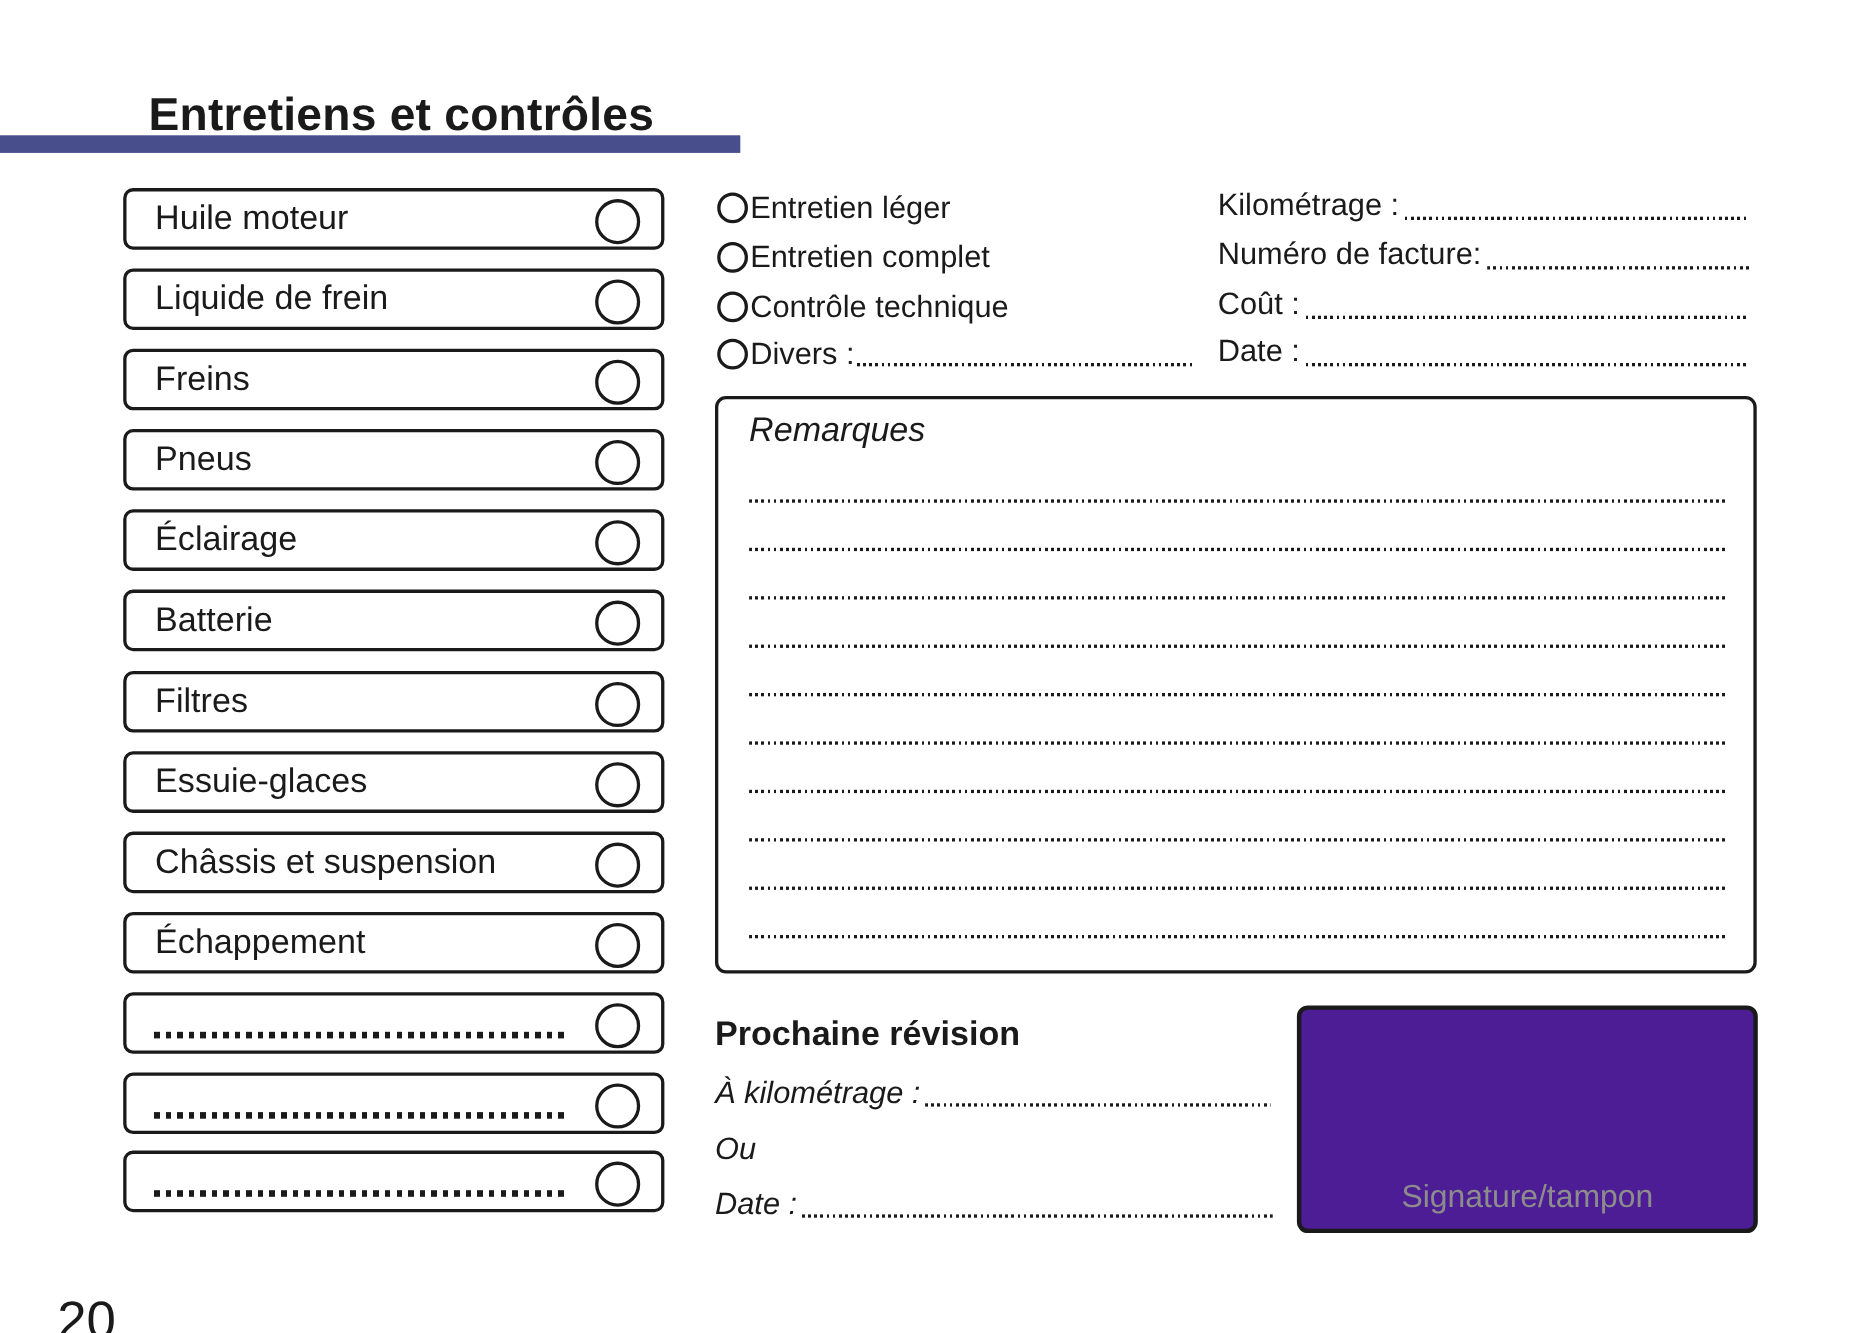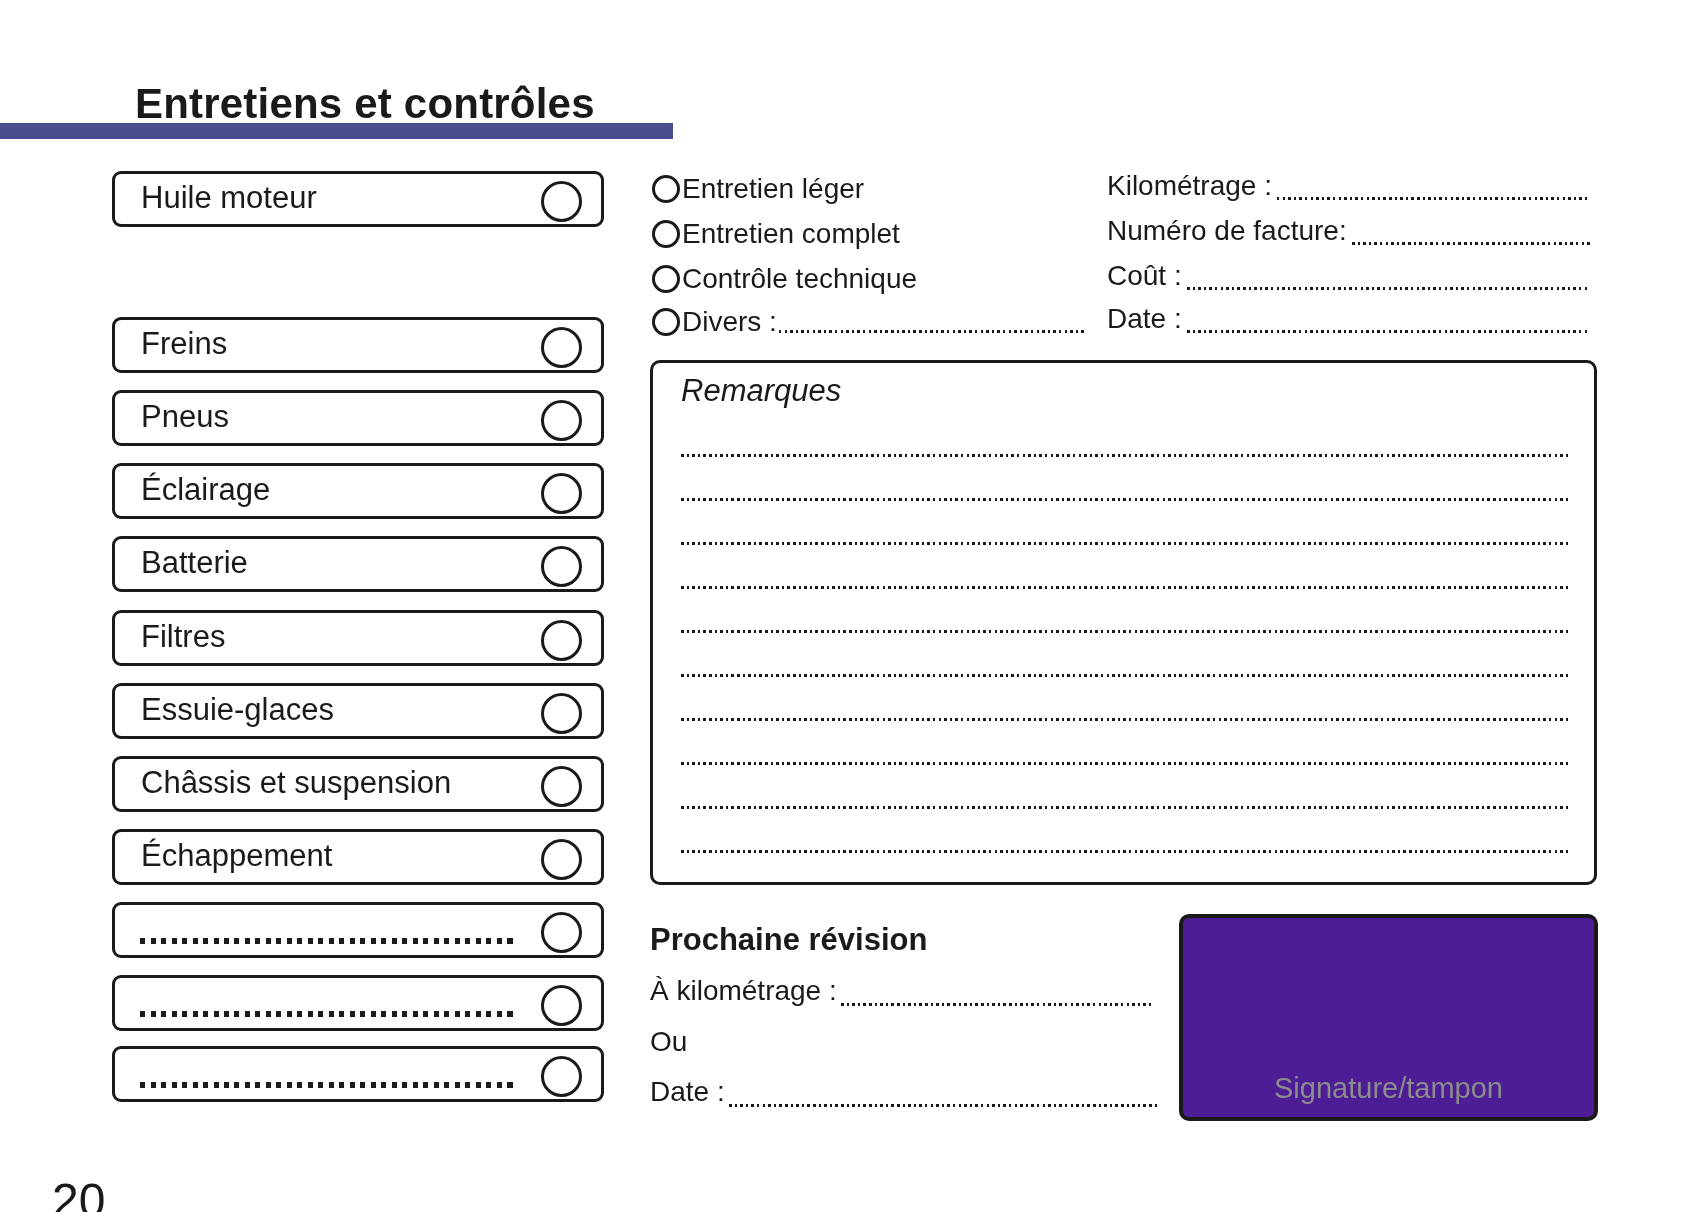--- a/index.html
+++ b/index.html
@@ -51,21 +51,21 @@
   
   .remarks-box {
     position:absolute; left:650px; top:360px; width:947px; height:525px;
     border:3px solid #1a1a1a; border-radius:10px; background:#fff;
   }
   .remarks-title { position:absolute; left:28px; top:10px; font-size:31px;font-style:italic; }
   .remark-line { position:absolute; left:28px; width:889px; }
 
   
   .next-title { position:absolute; left:650px; top:922px; font-size:31px; font-weight:bold; }
-  .next-row { position:absolute; left:650px; height:38px; display:flex; align-items:flex-start; }
+  .next-row { position:absolute; left:650px; height:38px; display:flex; align-items:center;font-style:italic; }
   .next-label { font-size:28px; white-space:nowrap; margin-right:4px; }
   .next-row .dots { flex:1 1 auto; align-self:flex-end; margin-bottom:7px; }
 
   
   .signature-box {
     position:absolute; left:1179px; top:914px; width:419px; height:207px;
     border:4px solid #1a1a1a; border-radius:10px; background:#4c1d95;
   }
   .signature-label {
     position:absolute; left:0; right:0; bottom:12px; text-align:center;
@@ -77,20 +77,24 @@
 </head>
 <body>
 
 <div class="page">
 
   <div class="page-title">Entretiens et contrôles</div>
   <div class="accent-bar"></div>
 
   <div class="check-row" style="top:171px">
     <span class="check-label">Huile moteur</span>
+    <span class="check-circle"></span>
+  </div>
+  <div class="check-row" style="top:244px">
+    <span class="check-label">Liquide de frein</span>
     <span class="check-circle"></span>
   </div>
   <div class="check-row" style="top:390px">
     <span class="check-label">Pneus</span>
     <span class="check-circle"></span>
   </div>
   <div class="check-row" style="top:317px">
     <span class="check-label">Freins</span>
     <span class="check-circle"></span>
   </div>

